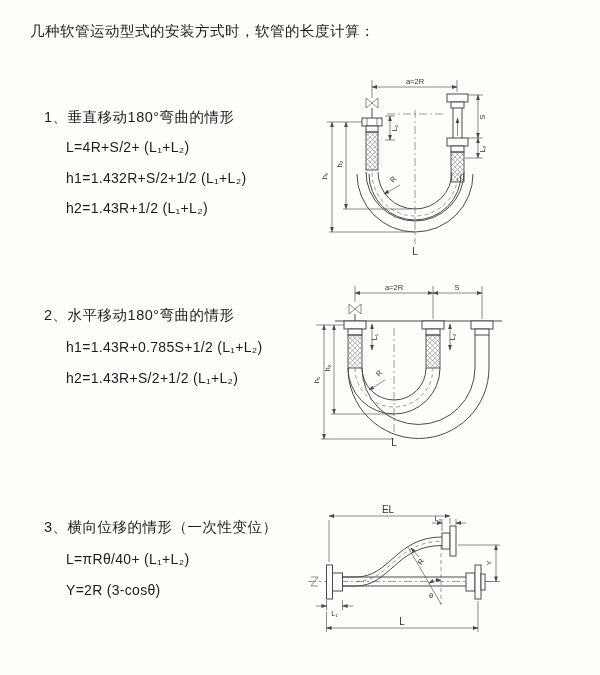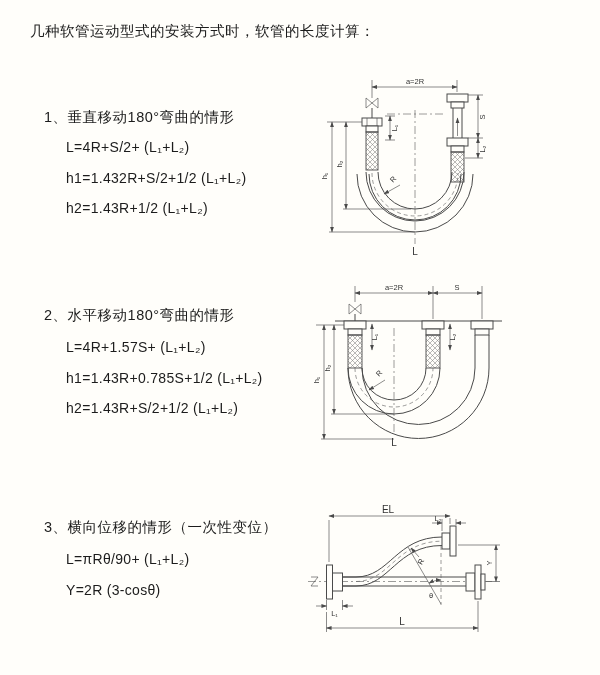--- a/index.html
+++ b/index.html
@@ -38,28 +38,27 @@
 
 <div class="abs heading" style="left:44px;top:108px">1、垂直移动180°弯曲的情形</div>
 <div class="abs formulas" style="left:66px;top:132px">
   <div>L=4R+S/2+ (L₁+L₂)</div>
   <div>h1=1.432R+S/2+1/2 (L₁+L₂)</div>
   <div>h2=1.43R+1/2 (L₁+L₂)</div>
 </div>
 
 <div class="abs heading" style="left:44px;top:306px">2、水平移动180°弯曲的情形</div>
 <div class="abs formulas" style="left:66px;top:332px">
-  <div>L=4R+1.57S+ (L₁+L₂)</div>
   <div>h1=1.43R+0.785S+1/2 (L₁+L₂)</div>
   <div>h2=1.43R+S/2+1/2 (L₁+L₂)</div>
 </div>
 
 <div class="abs heading" style="left:44px;top:518px">3、横向位移的情形（一次性变位）</div>
 <div class="abs formulas" style="left:66px;top:544px">
-  <div>L=πRθ/90+ (L₁+L₂)</div>
+  <div>L=πRθ/40+ (L₁+L₂)</div>
   <div>Y=2R (3-cosθ)</div>
 </div>
 
 <svg class="diagram" style="left:315px;top:72px" width="285" height="190" viewBox="0 0 285 190">
   <g>
     <line class="dim" x1="57" y1="8" x2="57" y2="26"></line>
     <line class="dim" x1="142" y1="8" x2="142" y2="20"></line>
     <line class="dim" x1="57" y1="15" x2="142" y2="15" marker-start="url(#ar)" marker-end="url(#ar)"></line>
     <text class="dimtext" x="100" y="12" text-anchor="middle">a=2R</text>
   </g>

